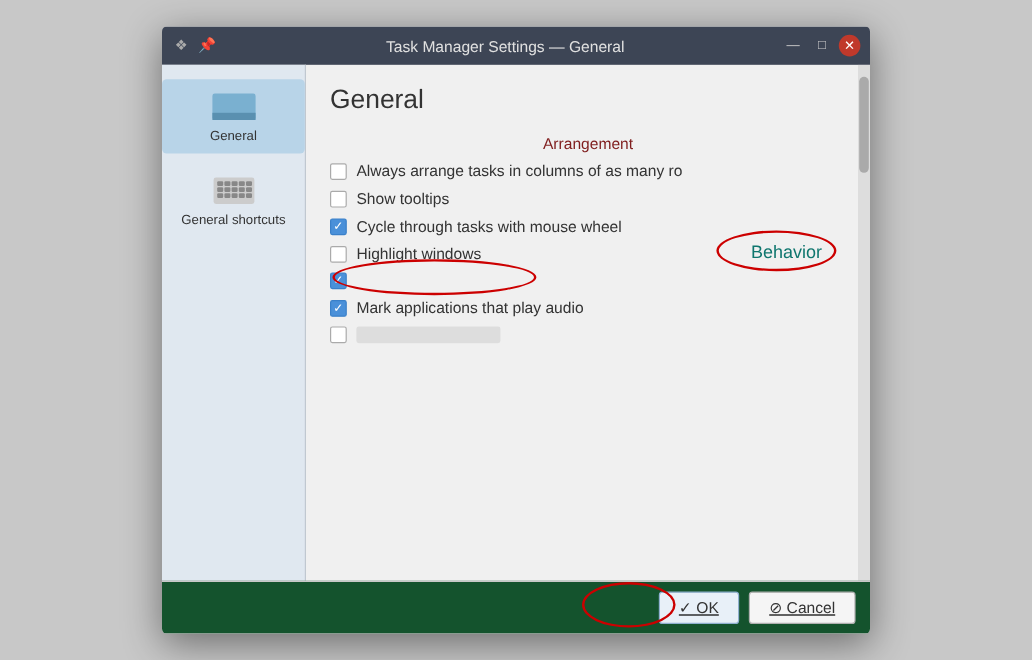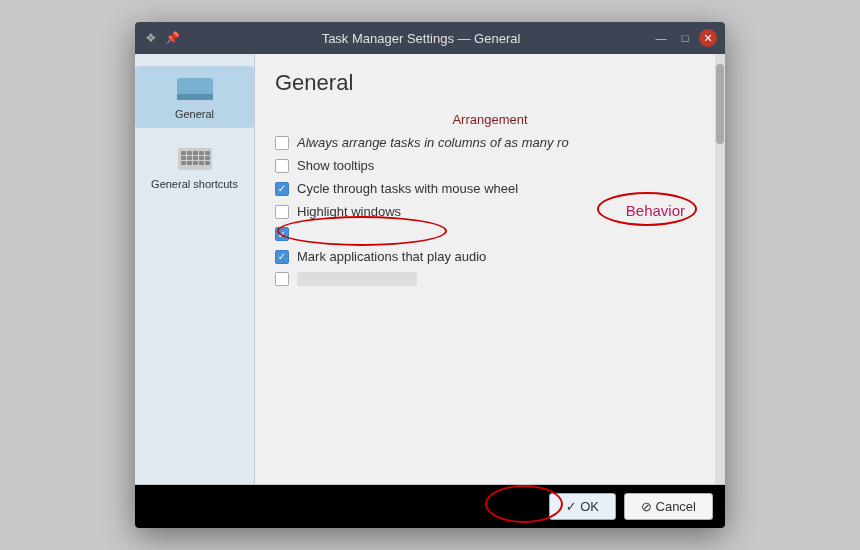--- a/index.html
+++ b/index.html
@@ -256,23 +256,24 @@
       background: #aaa;
       border-radius: 4px;
     }
 
     
     .bottom-bar {
       display: flex;
       justify-content: flex-end;
       align-items: center;
       padding: 8px 12px;
-      background: #000000;
+      background: #14532d;
       border-top: 1px solid #c8c8c8;
       gap: 8px;
+      text-decoration: underline;
     }
     .btn {
       padding: 5px 16px;
       border: 1px solid #b0b0b0;
       border-radius: 3px;
       background: #f5f5f5;
       cursor: pointer;
       font-size: 13px;
       color: #333;
       display: flex;
@@ -316,29 +317,28 @@
       border: 2.5px solid #cc0000;
       border-radius: 50%;
       pointer-events: none;
     }
 
     .behavior-text {
       position: absolute;
       right: 40px;
       top: 148px;
       font-size: 15px;
-      color: #be185d;
+      color: #0f766e;
       font-weight: normal;
     }
 
     .truncated {
       white-space: nowrap;
       overflow: hidden;
       max-width: 300px;
-      font-style: italic;
     }
   </style>
 </head>
 <body>
 
 <div class="window">
 
   <div class="titlebar">
     <div class="titlebar-icons-left">
       <div class="titlebar-icon">❖</div>

